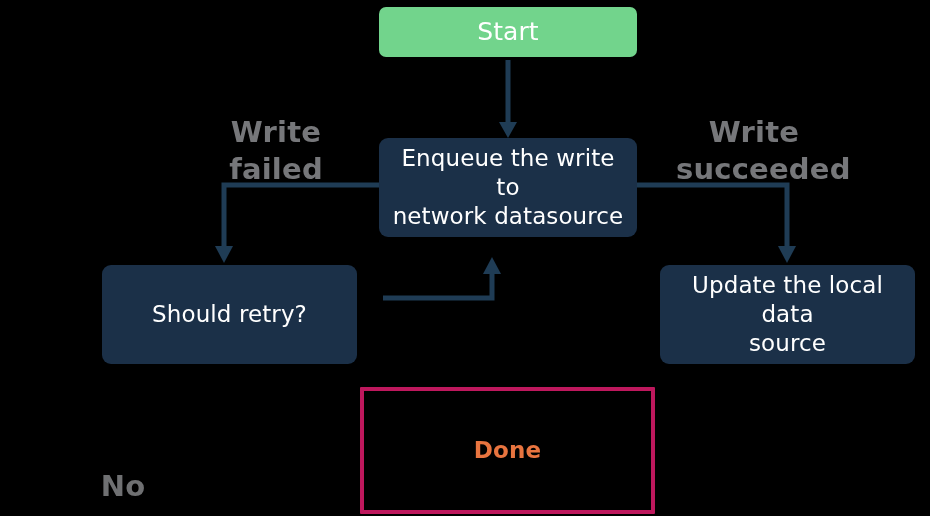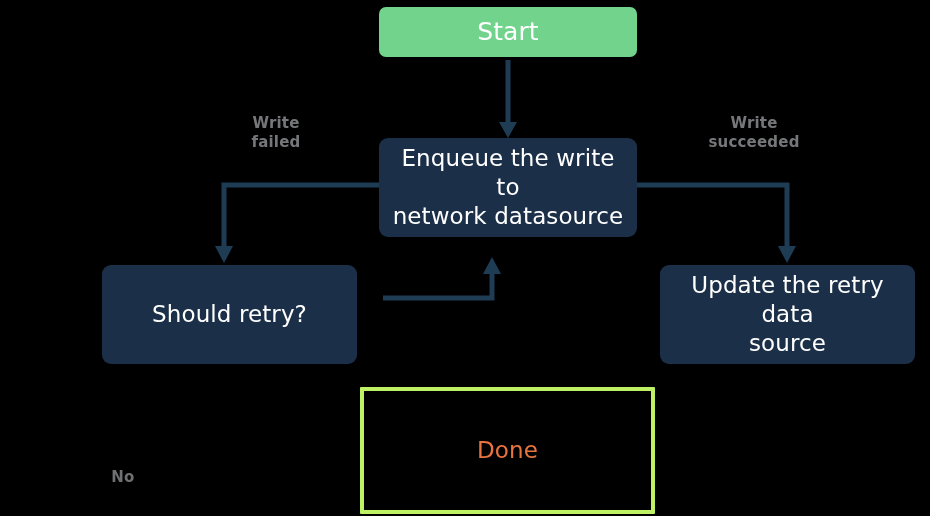--- a/index.html
+++ b/index.html
@@ -42,30 +42,30 @@
   }
   .node-process {
     border-radius: 9px;
     background: #1b3048;
     color: #ffffff;
     font-size: 23px;
     font-weight: 400;
   }
   .node-terminal {
     background: transparent;
-    border: 4px solid #bef264;
+    border: 4px solid #be185d;
     color: #e8743f;
     font-size: 23px;
-    font-weight: 400;
+    font-weight: 700;
     border-radius: 1px;
   }
   .edge-label {
     position: absolute;
     color: #6f7072;
-    font-size: 15px;
+    font-size: 29px;
     font-weight: 700;
     text-align: center;
     white-space: pre-line;
     line-height: 1.28;
     letter-spacing: 0.2px;
   }
   .edge-label.light {
     color: #76777a;
   }
   svg.connectors {
@@ -120,21 +120,21 @@
   <div class="node node-process" style="left:379px; top:138px; width:258px; height:99px;">
     <span class="node-label">Enqueue the write to
 network datasource</span>
   </div>
 
   <div class="node node-process" style="left:102px; top:265px; width:255px; height:99px;">
     <span class="node-label">Should retry?</span>
   </div>
 
   <div class="node node-process" style="left:660px; top:265px; width:255px; height:99px;">
-    <span class="node-label">Update the retry data
+    <span class="node-label">Update the local data
 source</span>
   </div>
 
   <div class="node node-terminal" style="left:360px; top:387px; width:295px; height:127px;">
     <span class="node-label">Done</span>
   </div>
 
   <div class="edge-label light" style="left:203px; top:114px; width:146px;">Write
 failed</div>
 

